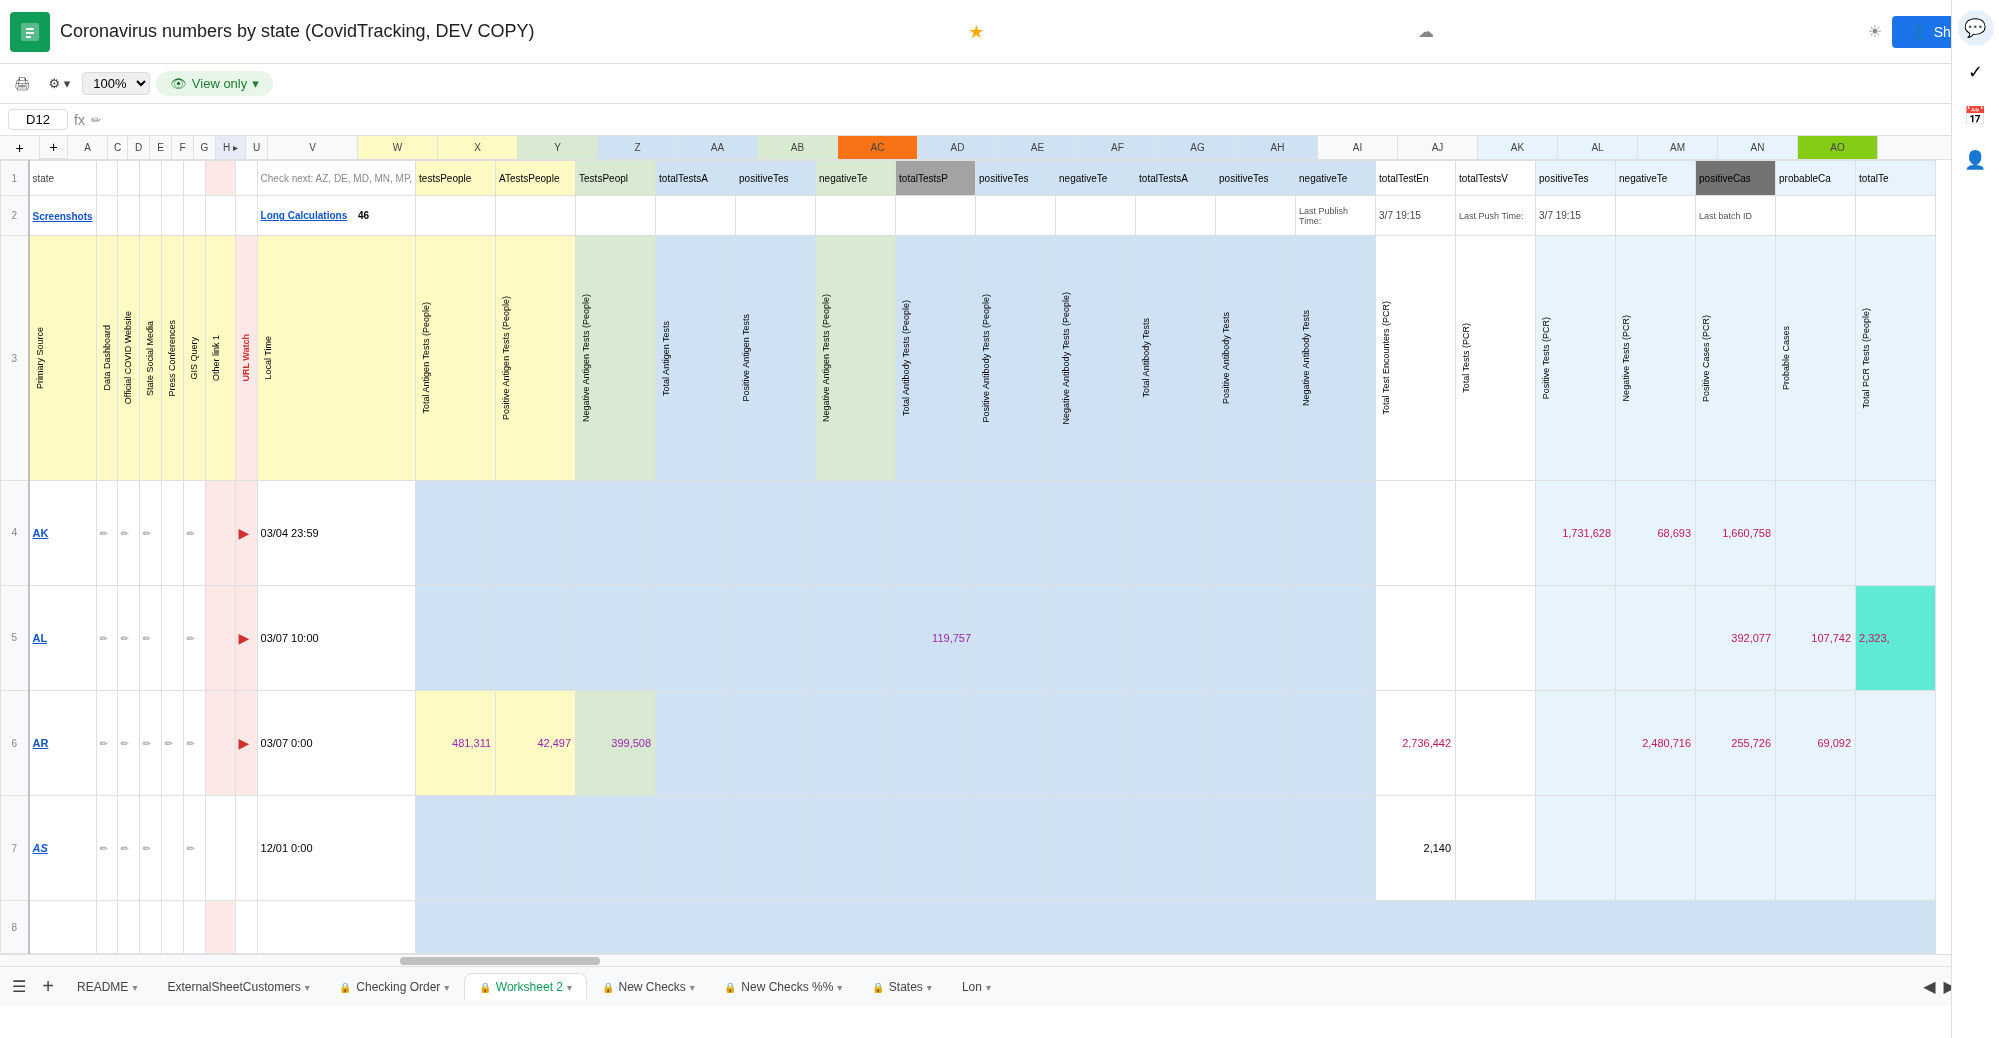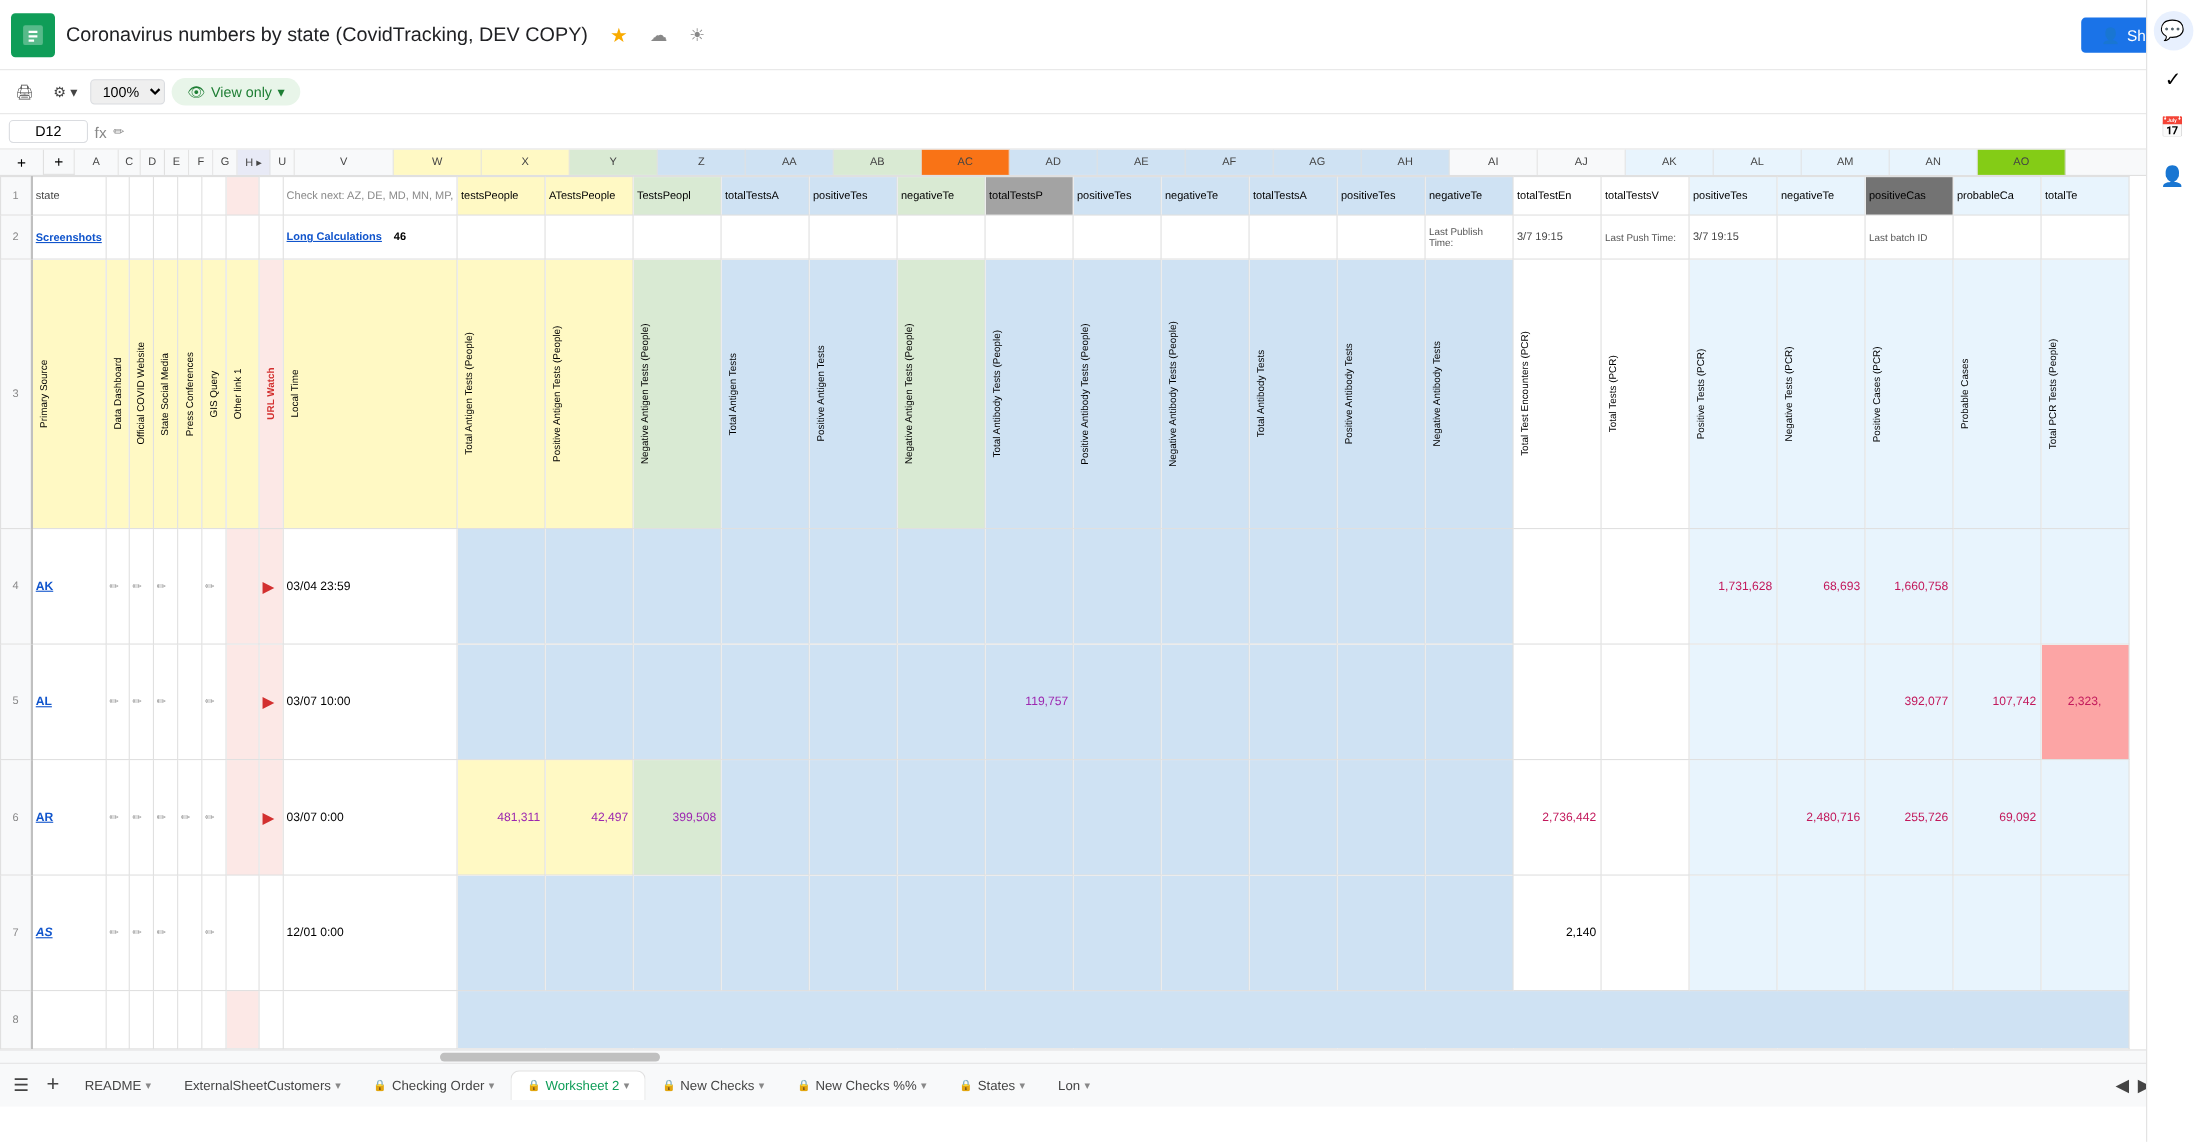--- a/index.html
+++ b/index.html
@@ -18,21 +18,21 @@
     .menu-item { padding: 4px 10px; font-size: 13px; color: #202124; cursor: pointer; border-radius: 4px; }
 
     
     #toolbar { display: flex; align-items: center; height: 40px; padding: 0 8px; background: #fff; border-bottom: 1px solid #e0e0e0; gap: 6px; }
     .toolbar-btn { background: none; border: none; cursor: pointer; padding: 4px 6px; border-radius: 4px; font-size: 13px; color: #444; }
     #zoom-select { border: 1px solid #dadce0; border-radius: 4px; padding: 2px 6px; font-size: 13px; }
     #view-only-btn { background: #e8f5e9; border: none; border-radius: 20px; padding: 5px 14px; font-size: 13px; color: #1e7e34; cursor: pointer; display: flex; align-items: center; gap: 5px; }
 
     
     #formula-bar { display: flex; align-items: center; height: 32px; padding: 0 8px; background: #fff; border-bottom: 1px solid #e0e0e0; gap: 6px; }
-    #cell-ref { width: 72px; border: 1px solid #dadce0; border-radius: 4px; padding: 2px 6px; font-size: 13px; text-align: center; }
+    #cell-ref { width: 60px; border: 1px solid #dadce0; border-radius: 4px; padding: 2px 6px; font-size: 13px; text-align: center; }
     #formula-input { flex: 1; border: none; outline: none; font-size: 13px; padding: 2px 6px; }
 
     
     #spreadsheet { display: flex; flex-direction: column; height: calc(1038px - 64px - 32px - 40px - 32px - 40px); overflow: hidden; }
     .col-header { border-right: 1px solid #e0e0e0; text-align: center; font-size: 11px; color: #444; display: flex; align-items: center; justify-content: center; flex-shrink: 0; background: #f8f9fa; }
 
     
     #grid-area { display: flex; flex: 1; overflow: hidden; }
     table.grid { border-collapse: collapse; table-layout: fixed; }
     table.grid td { border: 1px solid #e0e0e0; font-size: 11px; padding: 1px 3px; white-space: nowrap; overflow: hidden; vertical-align: middle; }
@@ -71,21 +71,21 @@
 <body>
 
 <div id="top-bar">
   <div id="app-icon">
     <svg viewBox="0 0 24 24" fill="white">
         <rect x="3" y="3" width="18" height="18" rx="2" fill="white" opacity="0.3"></rect>
         <path d="M8 8h8v2H8zm0 4h8v2H8zm0 4h5v2H8z" fill="white"></path>
       </svg>
   </div>
   <div id="title-area">
-    <div style="display:flex;align-items:center;gap:20px;">
+    <div style="display:flex;align-items:center;gap:20px;justify-content:space-between;">
       <span id="doc-title">Coronavirus numbers by state (CovidTracking, DEV COPY)</span>
       <span style="color:#f9ab00;font-size:18px;">★</span>
       <span style="font-size:16px;color:#888;">☁</span>
       <span style="font-size:16px;color:#888;">☀</span>
     </div>
   </div>
   <button id="share-btn">
     <span>👤</span>
     <span>Share</span>
   </button>
@@ -382,21 +382,21 @@
         <td style="width:80px;background:#cfe2f3;"></td>
         <td style="width:80px;background:#cfe2f3;"></td>
         <td style="width:80px;background:#cfe2f3;"></td>
         <td style="width:80px;background:#cfe2f3;"></td>
         <td style="width:80px;"></td>
         <td style="width:80px;"></td>
         <td style="width:80px;background:#e8f4fd;"></td>
         <td style="width:80px;background:#e8f4fd;"></td>
         <td style="width:80px;background:#e8f4fd;font-size:11px;text-align:right;padding-right:4px;color:#c2185b;">392,077</td>
         <td style="width:80px;background:#e8f4fd;font-size:11px;text-align:right;padding-right:4px;color:#c2185b;">107,742</td>
-        <td style="width:80px;background:#fca5a5;font-size:11px;text-align:center;padding-right:4px;color:#c2185b;">2,323,</td>
+        <td style="width:80px;background:#5eead4;font-size:11px;text-align:left;padding-right:4px;color:#c2185b;">2,323,</td>
       </tr>
 
       <tr class="h-row6">
         <td style="width:28px;background:#f8f9fa;border-right:2px solid #c0c0c0;text-align:center;font-size:10px;color:#888;">6</td>
         <td style="width:40px;">
           <span style="color:#1155cc;text-decoration:underline;cursor:pointer;font-weight:bold;font-size:11px;">AR</span>
         </td>
         <td style="width:20px;"><span class="cell-pencil">✏</span></td>
         <td style="width:22px;"><span class="cell-pencil">✏</span></td>
         <td style="width:22px;"><span class="cell-pencil">✏</span></td>

